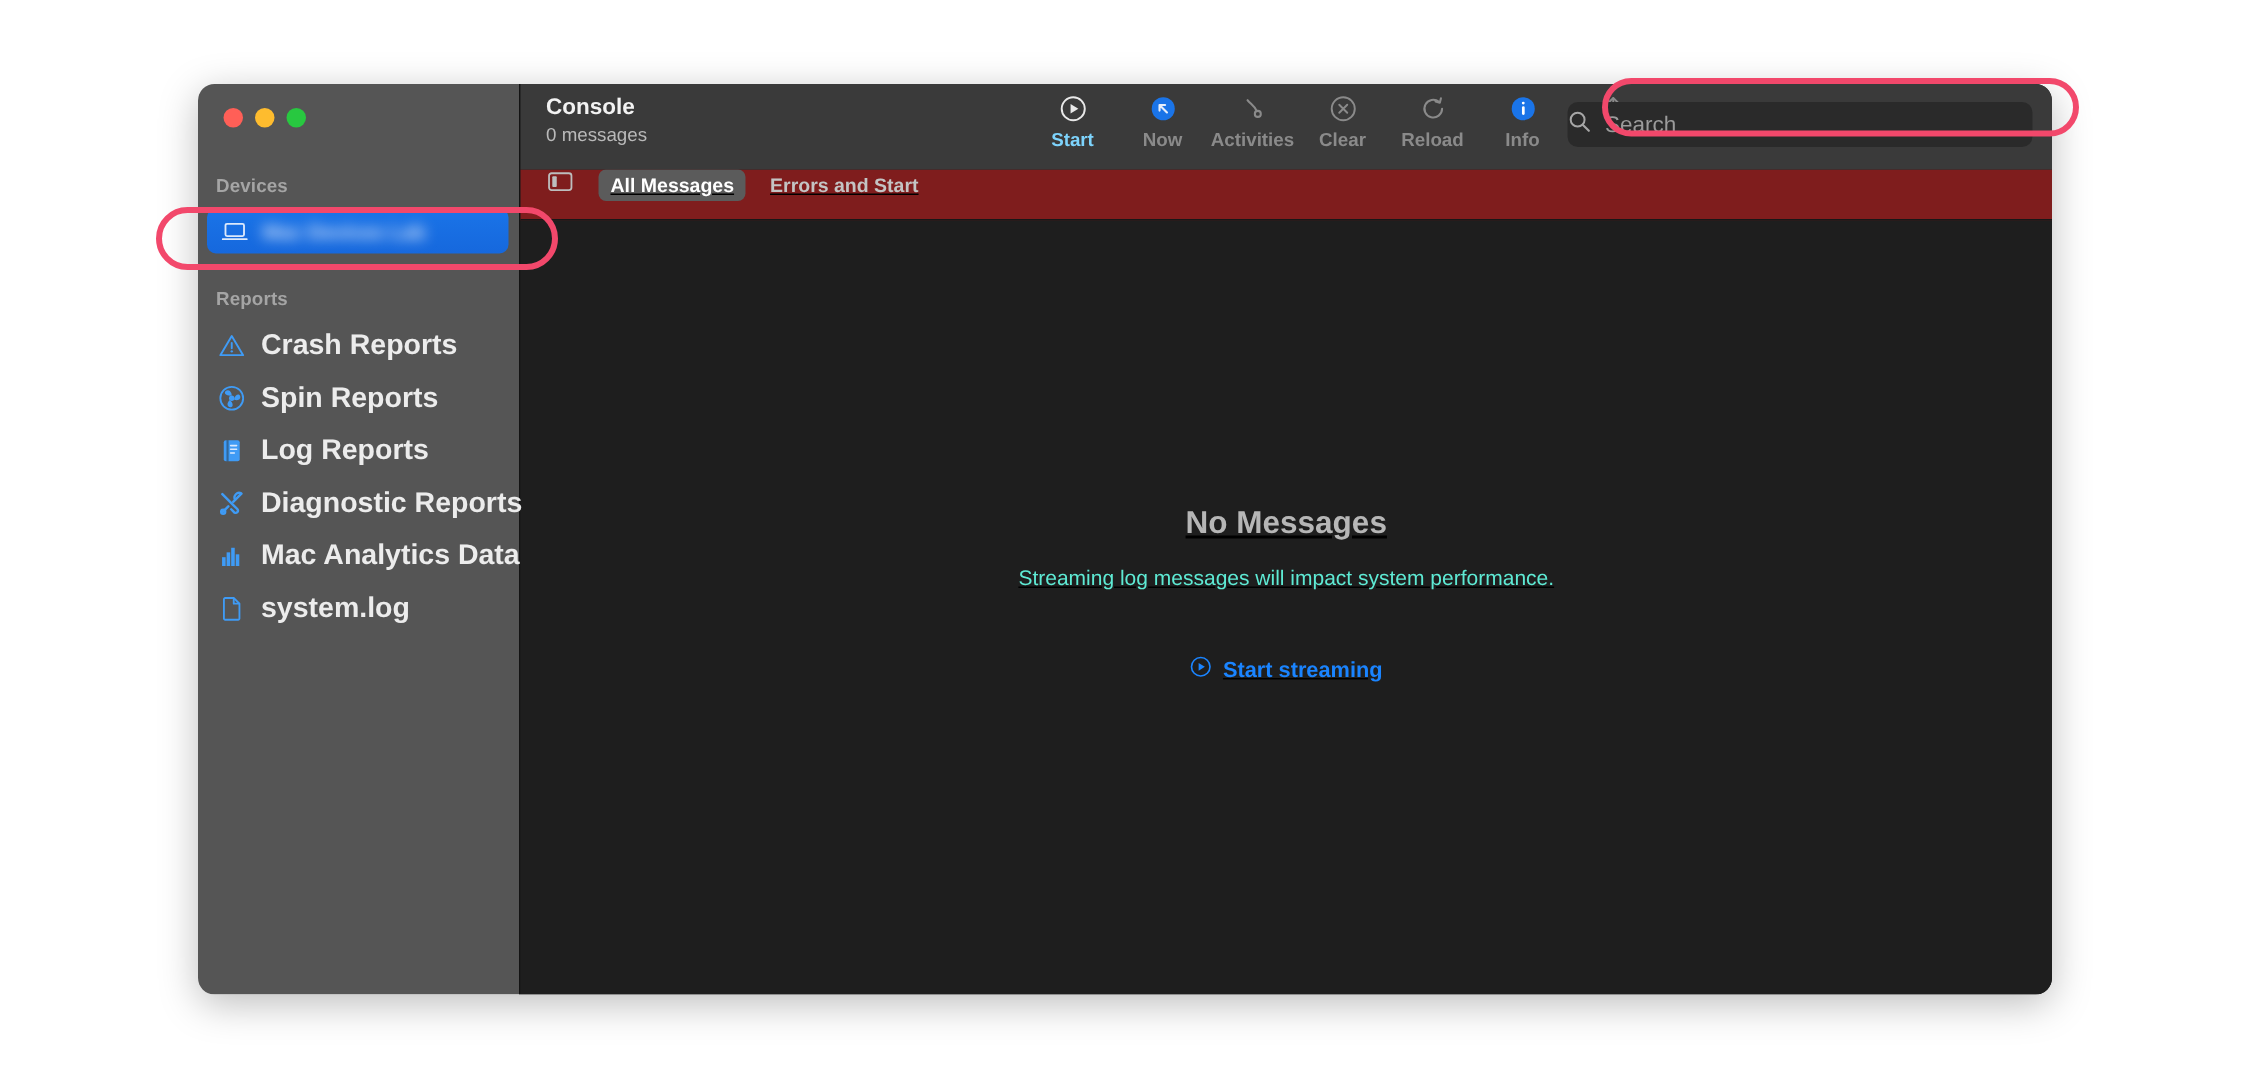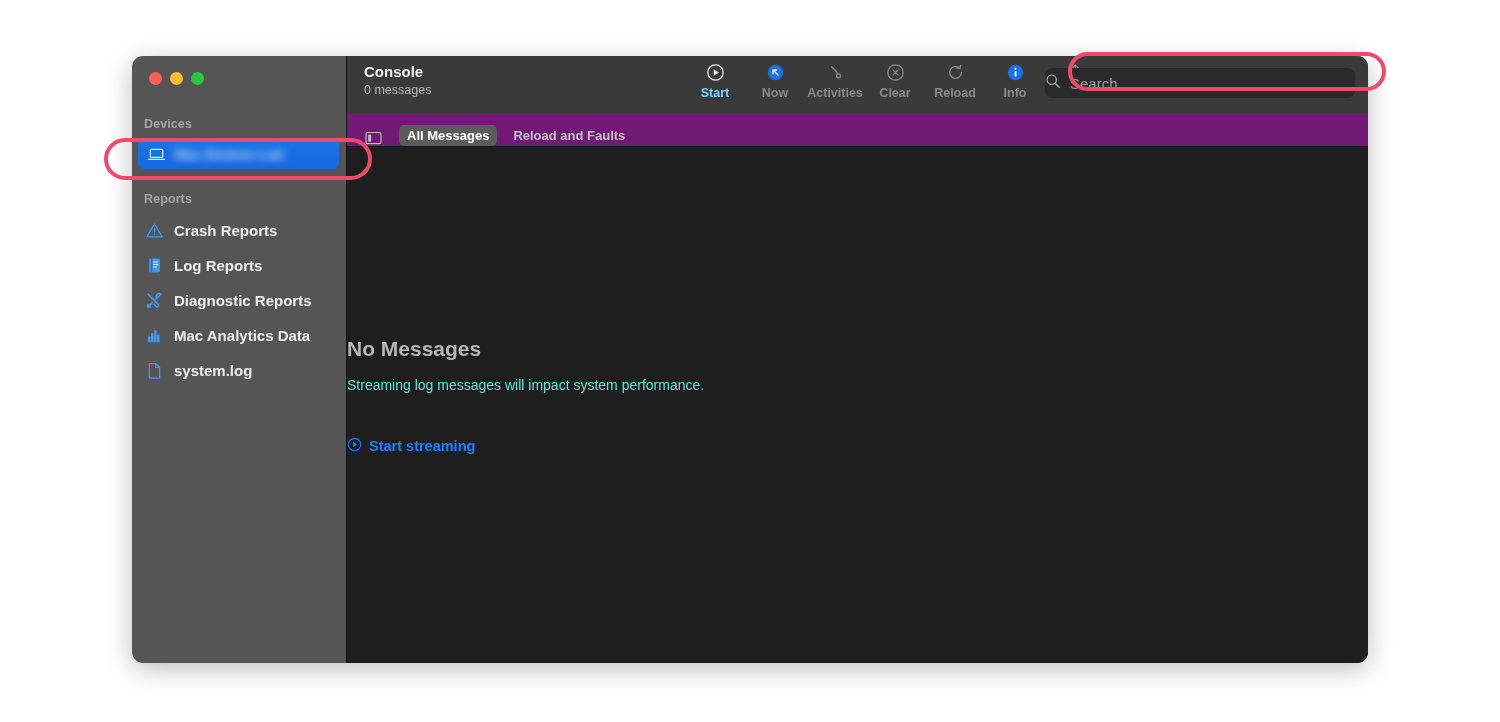--- a/index.html
+++ b/index.html
@@ -120,35 +120,36 @@
   .report-item .ric {
     width: 20px;
     height: 20px;
     flex: 0 0 20px;
     display: flex;
     align-items: center;
     justify-content: center;
   }
   .report-item .rlabel {
     margin-left: 10px;
-    font-size: 15px;
+    font-size: 19px;
     font-weight: bold;
     color: #ececec;
     white-space: nowrap;
   }
 
   
   #right {
     flex: 1 1 auto;
     height: 100%;
     display: flex;
     flex-direction: column;
     background: #1e1e1e;
     border-left: 1px solid #131313;
     min-width: 0;
+    text-decoration: underline;
   }
 
   
   #toolbar {
     height: 57px;
     flex: 0 0 57px;
     background: #3a3a3a;
     position: relative;
     display: flex;
     align-items: flex-start;
@@ -220,24 +221,24 @@
   #search-placeholder {
     margin-left: 9px;
     font-size: 15px;
     color: #9b9b9b;
   }
 
   
   #filterbar {
     height: 34px;
     flex: 0 0 34px;
-    background: #701a75;
+    background: #7f1d1d;
     border-bottom: 1px solid #171717;
     display: flex;
-    align-items: flex-end;
+    align-items: flex-start;
     padding-left: 16px;
     box-sizing: border-box;
   }
   #sidebar-toggle {
     width: 20px;
     height: 16px;
     display: flex;
     align-items: center;
     justify-content: center;
     margin-right: 16px;
@@ -257,21 +258,21 @@
     color: #c4c4c4;
     margin-left: 8px;
   }
 
   
   #content {
     flex: 1 1 auto;
     background: #1e1e1e;
     display: flex;
     flex-direction: column;
-    align-items: flex-start;
+    align-items: center;
     justify-content: flex-start;
     padding-top: 190px;
     box-sizing: border-box;
   }
   #empty-title {
     font-size: 21px;
     font-weight: bold;
     color: #b6b6b6;
   }
   #empty-sub {
@@ -336,20 +337,32 @@
           <span class="ric">
             <svg width="19" height="19" viewBox="0 0 20 20">
               <path d="M10 3.2 L18 16.6 H2 Z" fill="none" stroke="#3f9bf5" stroke-width="1.35" stroke-linejoin="round"></path>
               <path d="M10 8.1 v3.6" stroke="#3f9bf5" stroke-width="1.35" stroke-linecap="round"></path>
               <circle cx="10" cy="13.9" r="0.82" fill="#3f9bf5"></circle>
             </svg>
           </span>
           <span class="rlabel">Crash Reports</span>
         </div>
 
+        <div class="report-item">
+          <span class="ric">
+            <svg width="19" height="19" viewBox="0 0 20 20">
+              <circle cx="10" cy="10" r="8" fill="none" stroke="#3f9bf5" stroke-width="1.3"></circle>
+              <circle cx="10" cy="10" r="1.9" fill="#3f9bf5"></circle>
+              <path d="M10 8.1 C10 4.8 7.2 3.4 5.6 5.1 C4.2 6.6 6.4 8.6 10 8.1 Z" fill="#3f9bf5"></path>
+              <path d="M11.6 10.9 C14.6 12.2 16.7 10.3 15.8 8.2 C15.0 6.3 12.1 7.6 11.6 10.9 Z" fill="#3f9bf5"></path>
+              <path d="M8.6 11.2 C6.1 13.4 6.9 16.1 9.1 16.3 C11.2 16.5 11.3 13.3 8.6 11.2 Z" fill="#3f9bf5"></path>
+            </svg>
+          </span>
+          <span class="rlabel">Spin Reports</span>
+        </div>
 
         <div class="report-item">
           <span class="ric">
             <svg width="19" height="19" viewBox="0 0 20 20">
               <rect x="4.4" y="2.6" width="11.2" height="14.8" rx="1.5" fill="#3f9bf5"></rect>
               <rect x="6.3" y="2.6" width="1.5" height="14.8" fill="#1e1e1e" opacity="0.42"></rect>
               <path d="M9.2 6.4 h4.2 M9.2 9 h4.2 M9.2 11.6 h2.6" stroke="#dbeafe" stroke-width="1.1" stroke-linecap="round"></path>
             </svg>
           </span>
           <span class="rlabel">Log Reports</span>
@@ -495,21 +508,21 @@
       </div>
 
       <div id="filterbar">
         <span id="sidebar-toggle">
           <svg width="17" height="14" viewBox="0 0 18 15">
             <rect x="1" y="1.6" width="16" height="12" rx="1.8" fill="none" stroke="#bdbdbd" stroke-width="1.3"></rect>
             <rect x="3.3" y="3.8" width="3.2" height="7.6" rx="0.6" fill="#bdbdbd"></rect>
           </svg>
         </span>
         <span class="seg active">All Messages</span>
-        <span class="seg inactive">Reload and Faults</span>
+        <span class="seg inactive">Errors and Start</span>
       </div>
 
       <div id="content">
         <div id="empty-title">No Messages</div>
         <div id="empty-sub">Streaming log messages will impact system performance.</div>
         <div id="start-streaming">
           <span>
             <svg width="15" height="15" viewBox="0 0 18 18">
               <circle cx="9" cy="9" r="7.4" fill="none" stroke="#1a84ff" stroke-width="1.3"></circle>
               <path d="M7.3 5.9 L12.3 9 L7.3 12.1 Z" fill="#1a84ff"></path>

